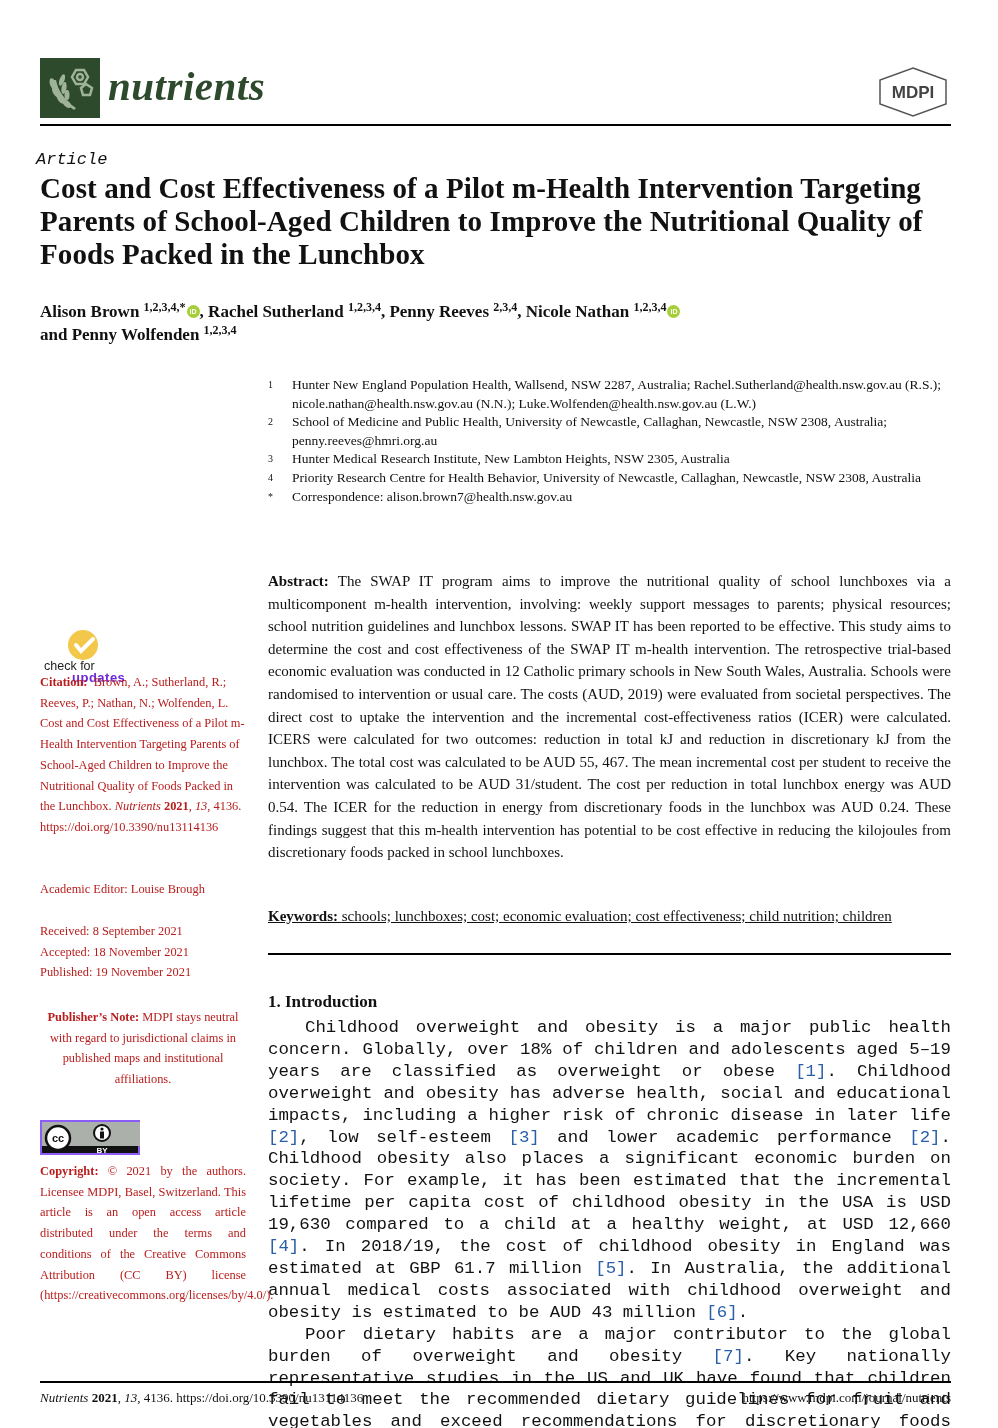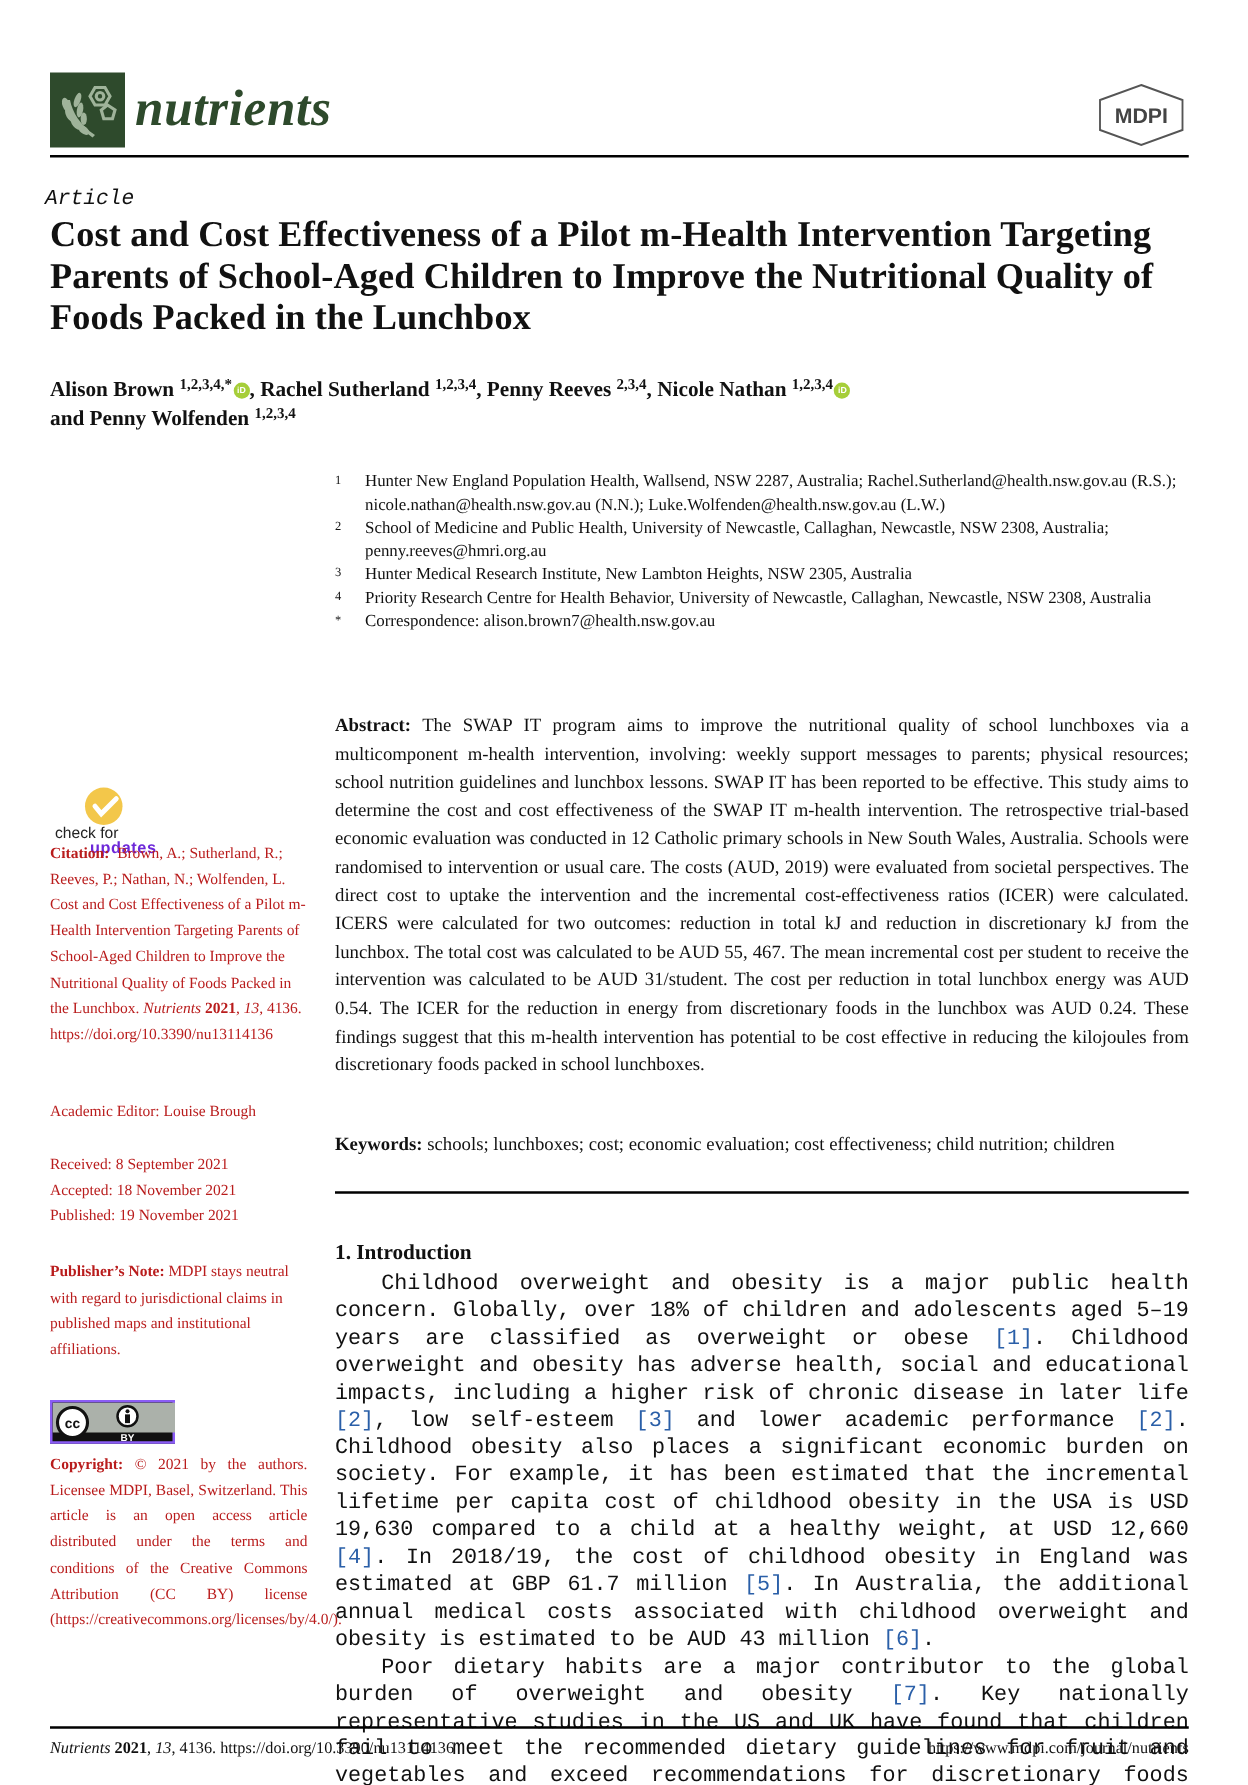--- a/index.html
+++ b/index.html
@@ -26,41 +26,41 @@
 
   
   .affils { left: 268px; top: 376px; width: 690px; font-family: "Liberation Serif", serif; font-size: 13.5px; line-height: 18.6px; }
   .affil { display: flex; }
   .affil .num { width: 24px; font-size: 10px; vertical-align: top; padding-top: 0px; }
   .affil .txt { flex: 1; }
 
   
   .abstract { left: 268px; top: 570px; width: 683px; font-family: "Liberation Serif", serif; font-size: 15px;
               line-height: 22.6px; text-align: justify; }
-  .keywords { left: 268px; top: 905px; width: 683px; font-family: "Liberation Serif", serif; font-size: 15px; line-height: 22px; }
+  .keywords { left: 268px; top: 905px; width: 683px; font-family: "Liberation Serif", serif; font-size: 15px; line-height: 22px; text-decoration: underline; }
   .abs-rule { left: 268px; top: 953px; width: 683px; height: 1.5px; background: #000; }
 
   .intro-head { left: 268px; top: 992px; font-family: "Liberation Serif", serif; font-weight: bold; font-size: 17px; }
   .intro { left: 268px; top: 1017px; width: 683px; font-family: Liberation Mono, monospace; font-size: 17.4px;
            line-height: 21.9px; text-align: justify; }
   .intro p { margin: 0; text-indent: 37px; }
   .ref { color: #2a5fa8; }
 
   
   .check-updates { left: 40px; top: 630px; display: flex; align-items: center; flex-direction: column; }
   .check-circle { width: 30px; height: 30px; border-radius: 50%; background: #f3c74a; position: relative; }
   .check-text { margin-left: 4px; font-family: "Liberation Sans", sans-serif; line-height: 12px; }
   .check-text .a { font-size: 12.5px; color: #222; }
   .check-text .b { font-size: 13px; font-weight: bold; color: #6d28d9; letter-spacing: 0.5px; margin-left: 28px; }
 
   .leftcol { left: 40px; width: 206px; font-family: "Liberation Serif", serif; font-size: 12.4px; line-height: 20.7px; color: #b91c1c; }
   .citation { top: 672px; }
   .editor { top: 879px; }
   .dates { top: 921px; }
-  .pubnote { top: 1007px; text-align: left; }
+  .pubnote { top: 1007px; text-align: center; }
   .cc-badge { left: 40px; top: 1120px; width: 100px; height: 35px; background: #111; border: 2px solid #8b5cf6; box-sizing: border-box; }
   .copyright { top: 1161px; text-align: justify; }
 
   
   .footer-rule { left: 40px; top: 1381px; width: 911px; height: 1.5px; background: #000; }
   .footer-left { left: 40px; top: 1390px; font-family: "Liberation Serif", serif; font-size: 13px; }
   .footer-right { right: 47px; top: 1390px; font-family: "Liberation Serif", serif; font-size: 13px; }
 </style>
 </head>
 <body>

